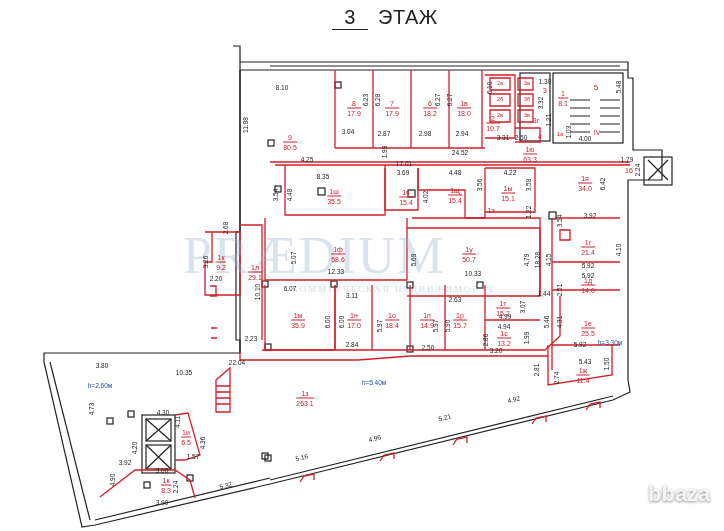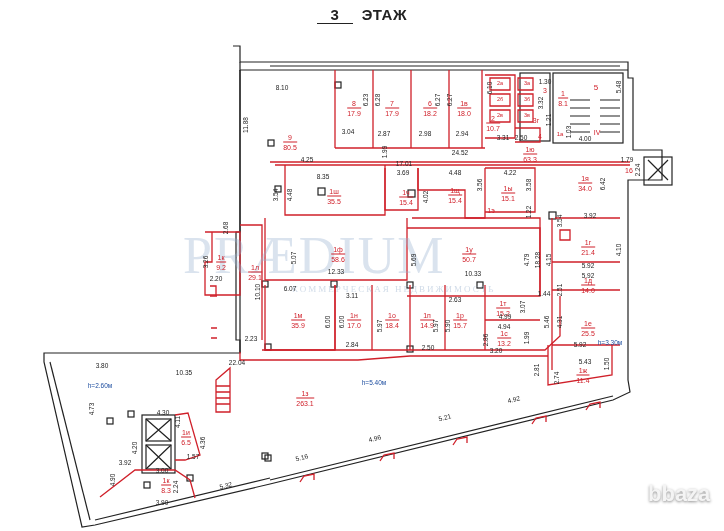--- a/index.html
+++ b/index.html
@@ -1,18 +1,18 @@
 <!DOCTYPE html>
 <html><head>
 <meta charset="utf-8">
 <style>
   html,body{margin:0;padding:0;background:#fff;}
   body{width:724px;height:531px;position:relative;overflow:hidden;font-family:"Liberation Sans",sans-serif;}
   #plan{position:absolute;left:0;top:0;width:724px;height:531px;}
-  .title{position:absolute;left:317px;top:6px;font-size:15px;color:#222;letter-spacing:0.5px;font-weight:bold;}
+  .title{position:absolute;left:332px;top:6px;font-size:20px;color:#222;letter-spacing:0.5px;}
   .title .num{display:inline-block;width:36px;text-align:center;border-bottom:1px solid #222;margin-right:4px;}
   .lbl{position:absolute;font-size:6.5px;color:#222;white-space:nowrap;transform:translate(-50%,-50%);line-height:1;}
   .lbl.v{transform:translate(-50%,-50%) rotate(-90deg);}
   .lbl.d{transform:translate(-50%,-50%) rotate(-15deg);}
   .room{position:absolute;transform:translate(-50%,-50%);text-align:center;color:#d0202a;font-size:7px;line-height:1;}
   .room .id{display:block;border-bottom:1px solid #d0202a;padding:0 1px 1px;}
   .room .area{display:block;padding-top:1px;}
   .hgt{position:absolute;font-size:6.5px;color:#1f4fa0;white-space:nowrap;transform:translate(-50%,-50%);}
   .wm{position:absolute;left:183px;top:230px;color:rgba(150,175,205,0.35);font-family:"Liberation Serif",serif;font-size:52px;letter-spacing:2px;line-height:1;}
   .wm-sub{position:absolute;left:292px;top:284px;color:rgba(150,175,205,0.45);font-family:"Liberation Serif",serif;font-size:9px;letter-spacing:2px;}

